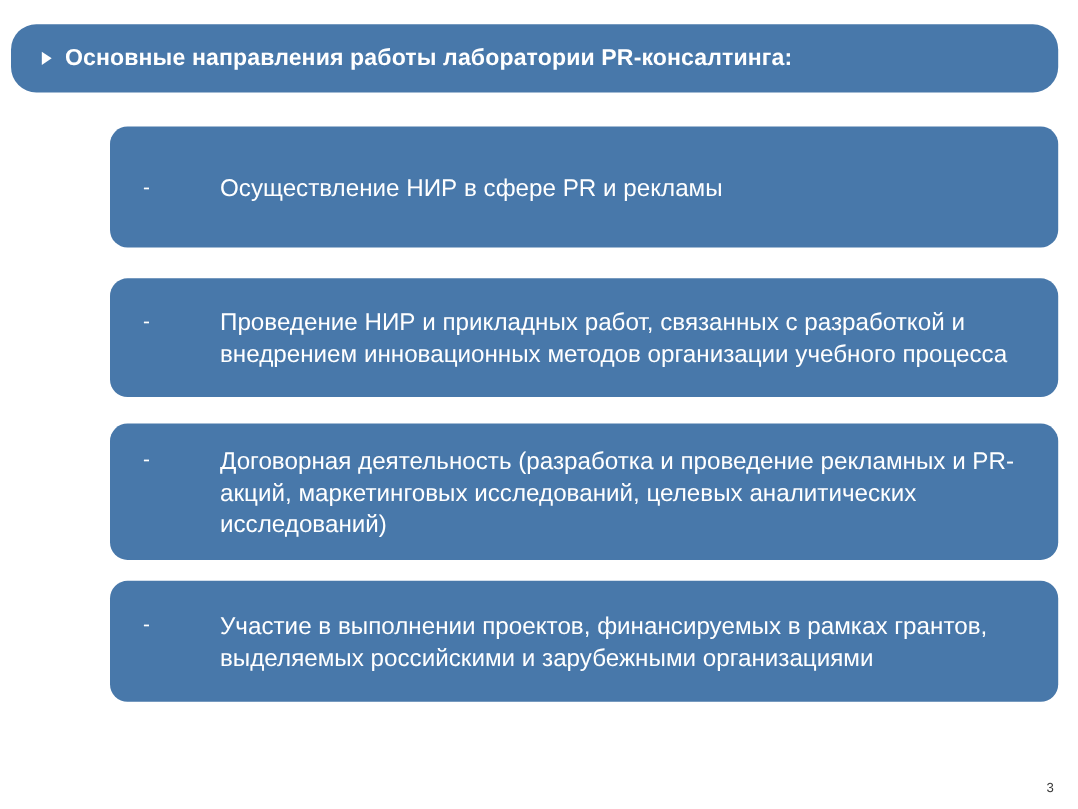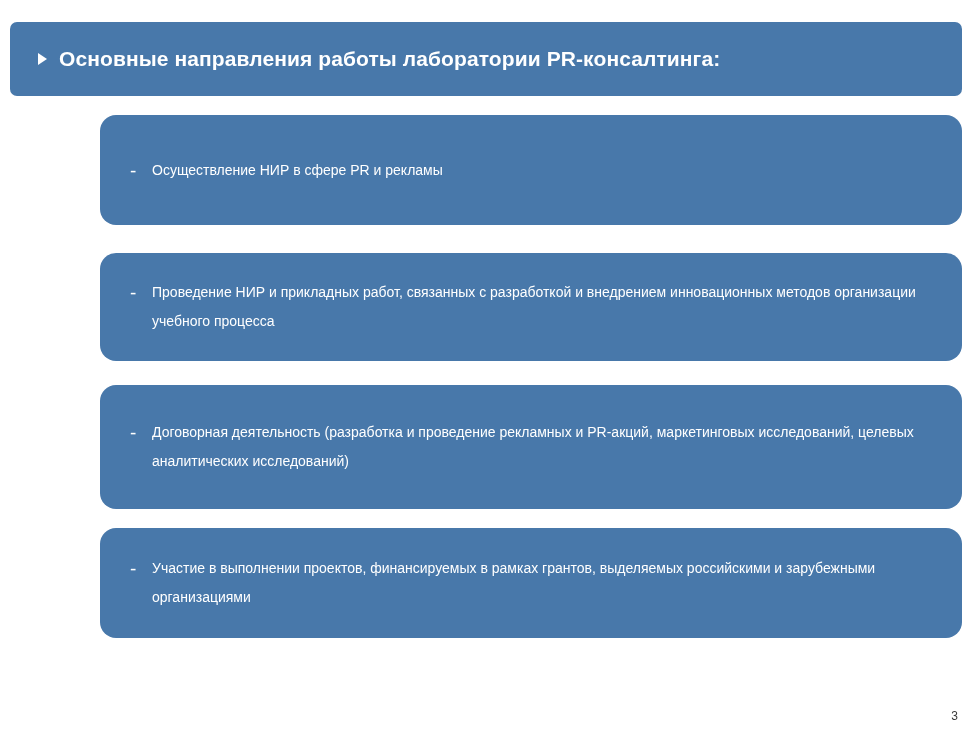--- a/index.html
+++ b/index.html
@@ -22,23 +22,23 @@
     height: 735px;
     background: #ffffff;
   }
 
   
   .title-banner {
     position: absolute;
     left: 10px;
     top: 22px;
     width: 952px;
-    height: 74px;
+    height: 62px;
     background: #4878aa;
-    border-radius: 7px;
+    border-radius: 23px;
     box-sizing: border-box;
     display: flex;
     align-items: center;
     padding-left: 28px;
     text-align: right;
   }
   .title-bullet {
     width: 0;
     height: 0;
     border-left: 9px solid #ffffff;
@@ -73,23 +73,24 @@
   }
   .item-dash {
     color: #ffffff;
     font-size: 19px;
     line-height: 29px;
     width: 22px;
     flex: 0 0 22px;
   }
   .item-text {
     color: #ffffff;
-    font-size: 14px;
+    font-size: 22px;
     line-height: 29px;
     flex: 1 1 auto;
+    margin-left: 48px;
   }
 
   #box-0 { left: 100px; top: 115px;  width: 862px; height: 110px; }
   #box-1 { left: 100px; top: 253px;  width: 862px; height: 108px; }
   #box-2 { left: 100px; top: 385px;  width: 862px; height: 124px; }
   #box-3 { left: 100px; top: 528px;  width: 862px; height: 110px; }
 
   
   .page-number {
     position: absolute;

